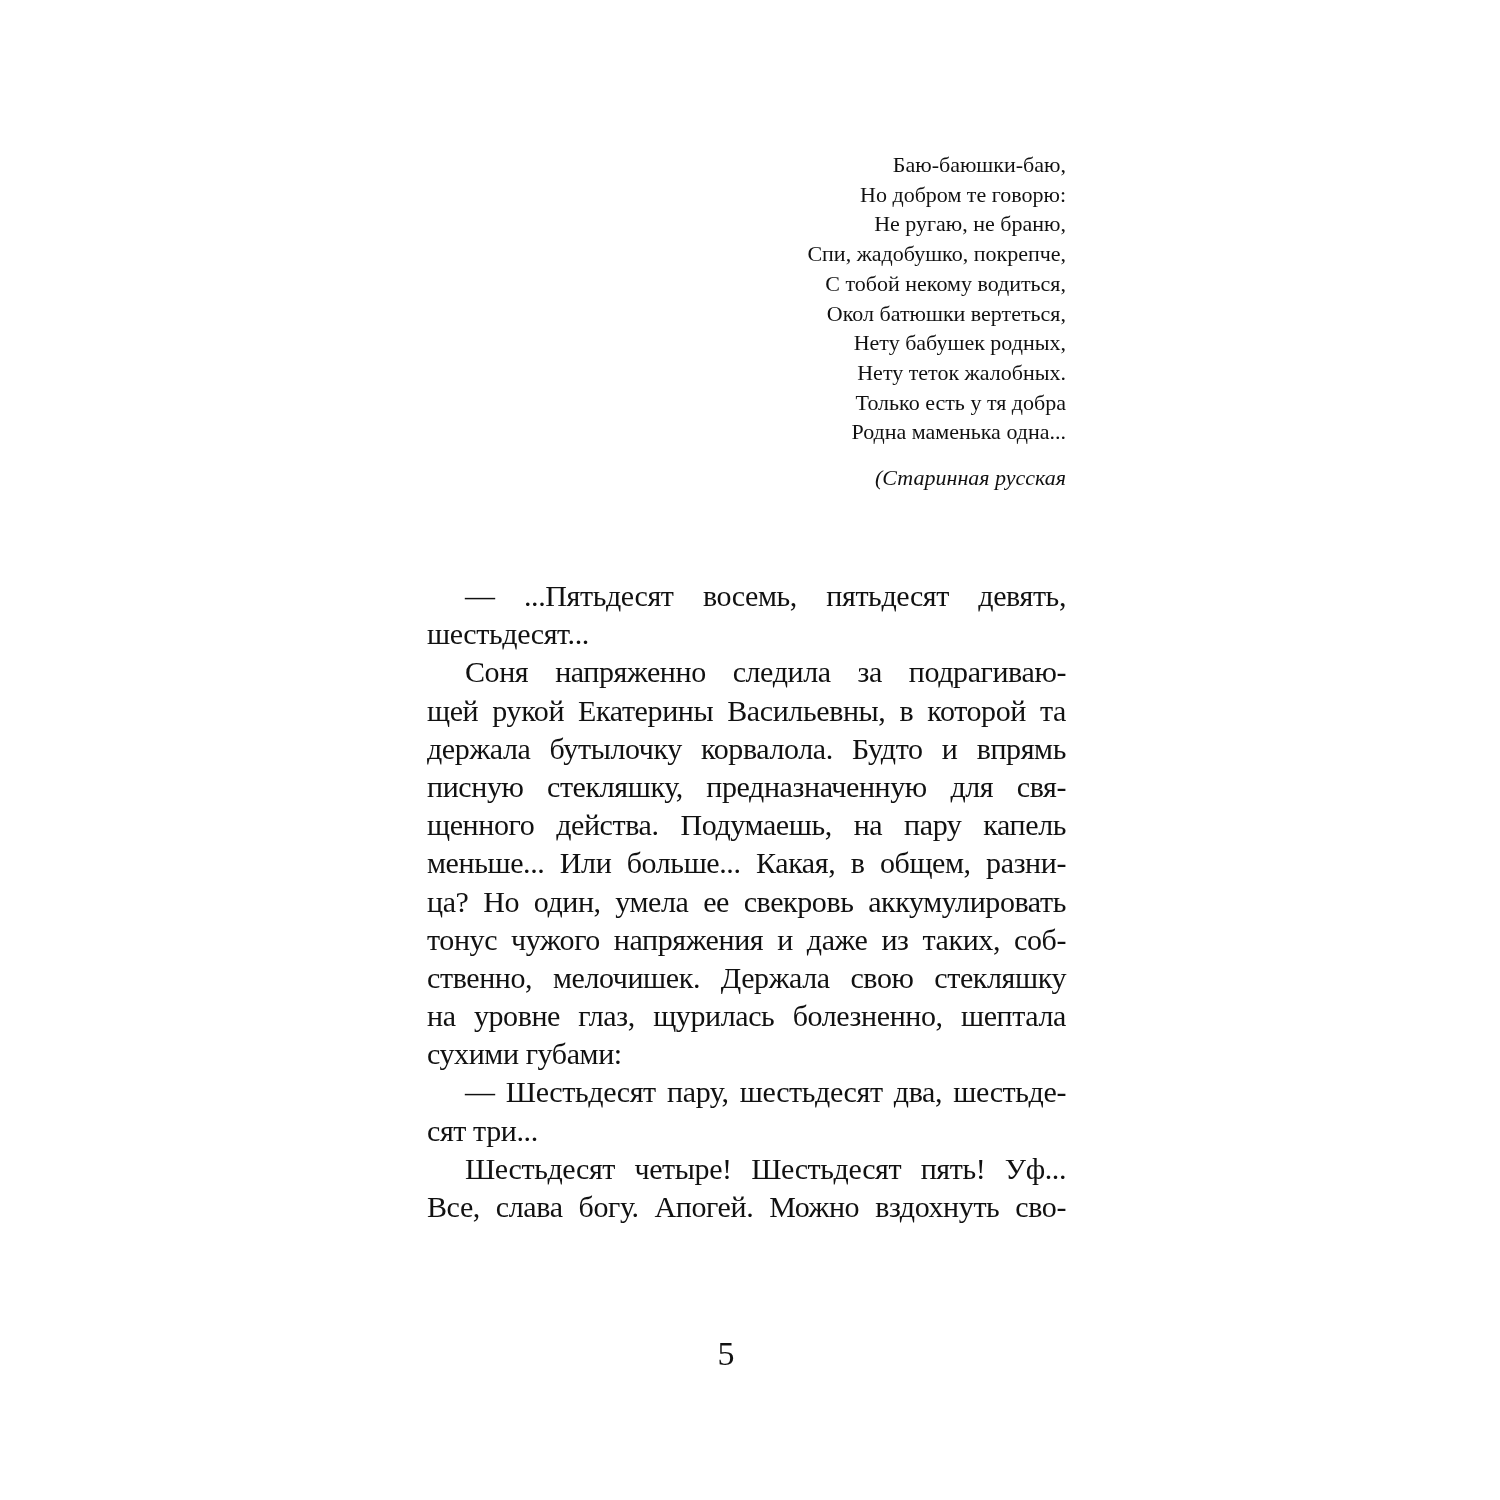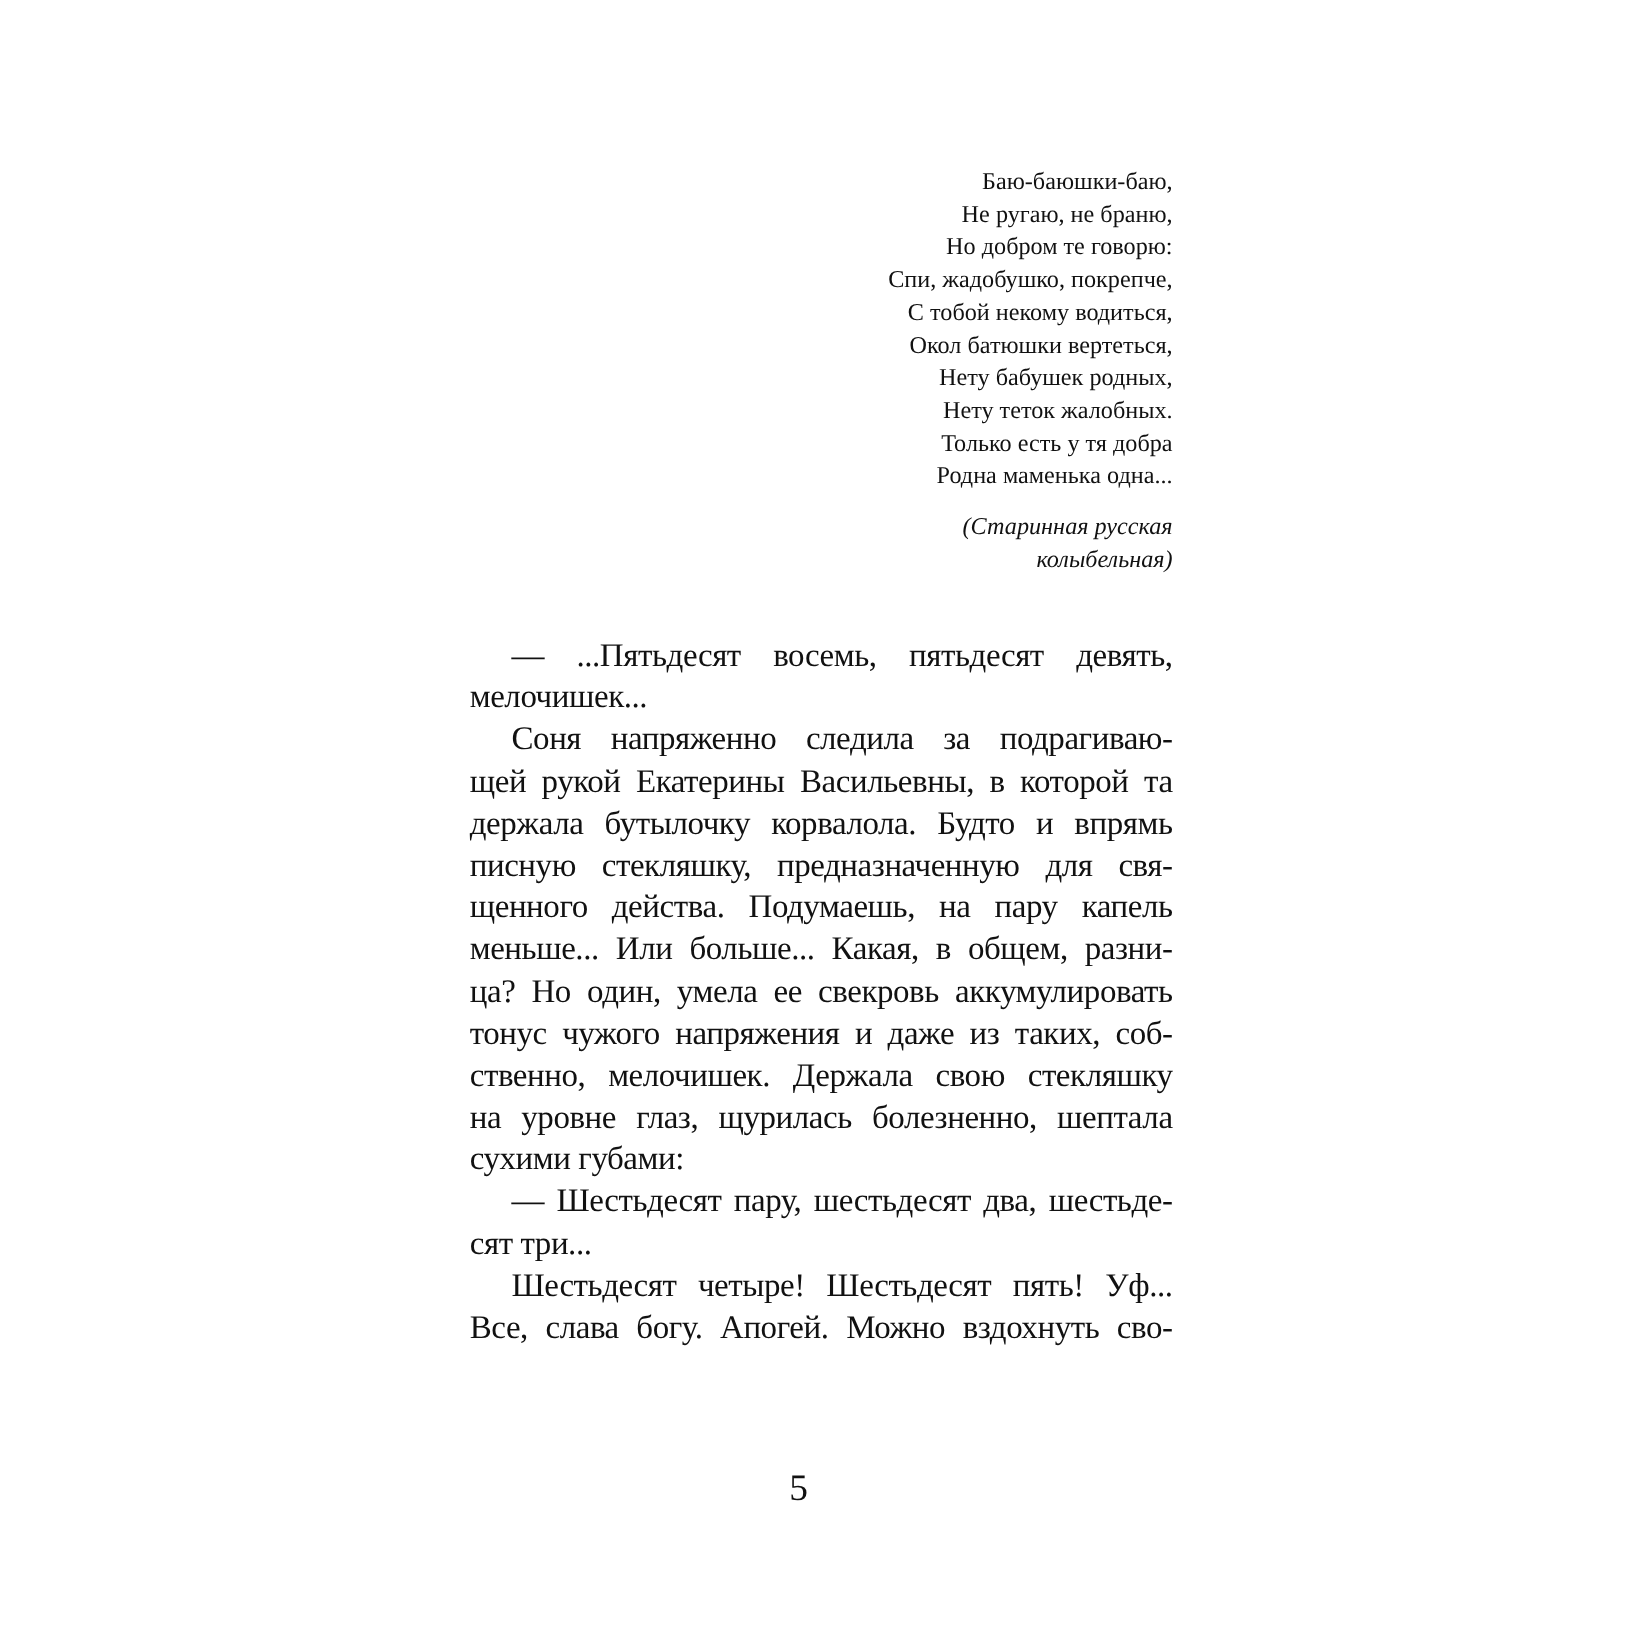--- a/index.html
+++ b/index.html
@@ -77,38 +77,37 @@
       line-height: 40px;
     }
   </style>
 </head>
 <body>
 
 <div class="page">
 
   <div class="epigraph">
     <span class="verse-line">Баю-баюшки-баю,</span>
+    <span class="verse-line">Но добром те говорю:</span>
     <span class="verse-line">Не ругаю, не браню,</span>
-    <span class="verse-line">Но добром те говорю:</span>
     <span class="verse-line">Спи, жадобушко, покрепче,</span>
     <span class="verse-line">С тобой некому водиться,</span>
     <span class="verse-line">Окол батюшки вертеться,</span>
     <span class="verse-line">Нету бабушек родных,</span>
     <span class="verse-line">Нету теток жалобных.</span>
     <span class="verse-line">Только есть у тя добра</span>
     <span class="verse-line">Родна маменька одна...</span>
     <div style="margin-top:8px;">
       <span class="source" style="margin-top:16px;">(Старинная русская</span>
-      <span class="source" style="margin-top:0;">колыбельная)</span>
     </div>
   </div>
 
   <div class="body-text">
     <span class="body-line indent">— ...Пятьдесят восемь, пятьдесят девять,</span>
-    <span class="body-line last">мелочишек...</span>
+    <span class="body-line last">шестьдесят...</span>
     <span class="body-line indent">Соня напряженно следила за подрагиваю-</span>
     <span class="body-line">щей рукой Екатерины Васильевны, в которой та</span>
     <span class="body-line">держала бутылочку корвалола. Будто и впрямь</span>
     <span class="body-line">писную стекляшку, предназначенную для свя-</span>
     <span class="body-line">щенного действа. Подумаешь, на пару капель</span>
     <span class="body-line">меньше... Или больше... Какая, в общем, разни-</span>
     <span class="body-line">ца? Но один, умела ее свекровь аккумулировать</span>
     <span class="body-line">тонус чужого напряжения и даже из таких, соб-</span>
     <span class="body-line">ственно, мелочишек. Держала свою стекляшку</span>
     <span class="body-line">на уровне глаз, щурилась болезненно, шептала</span>

